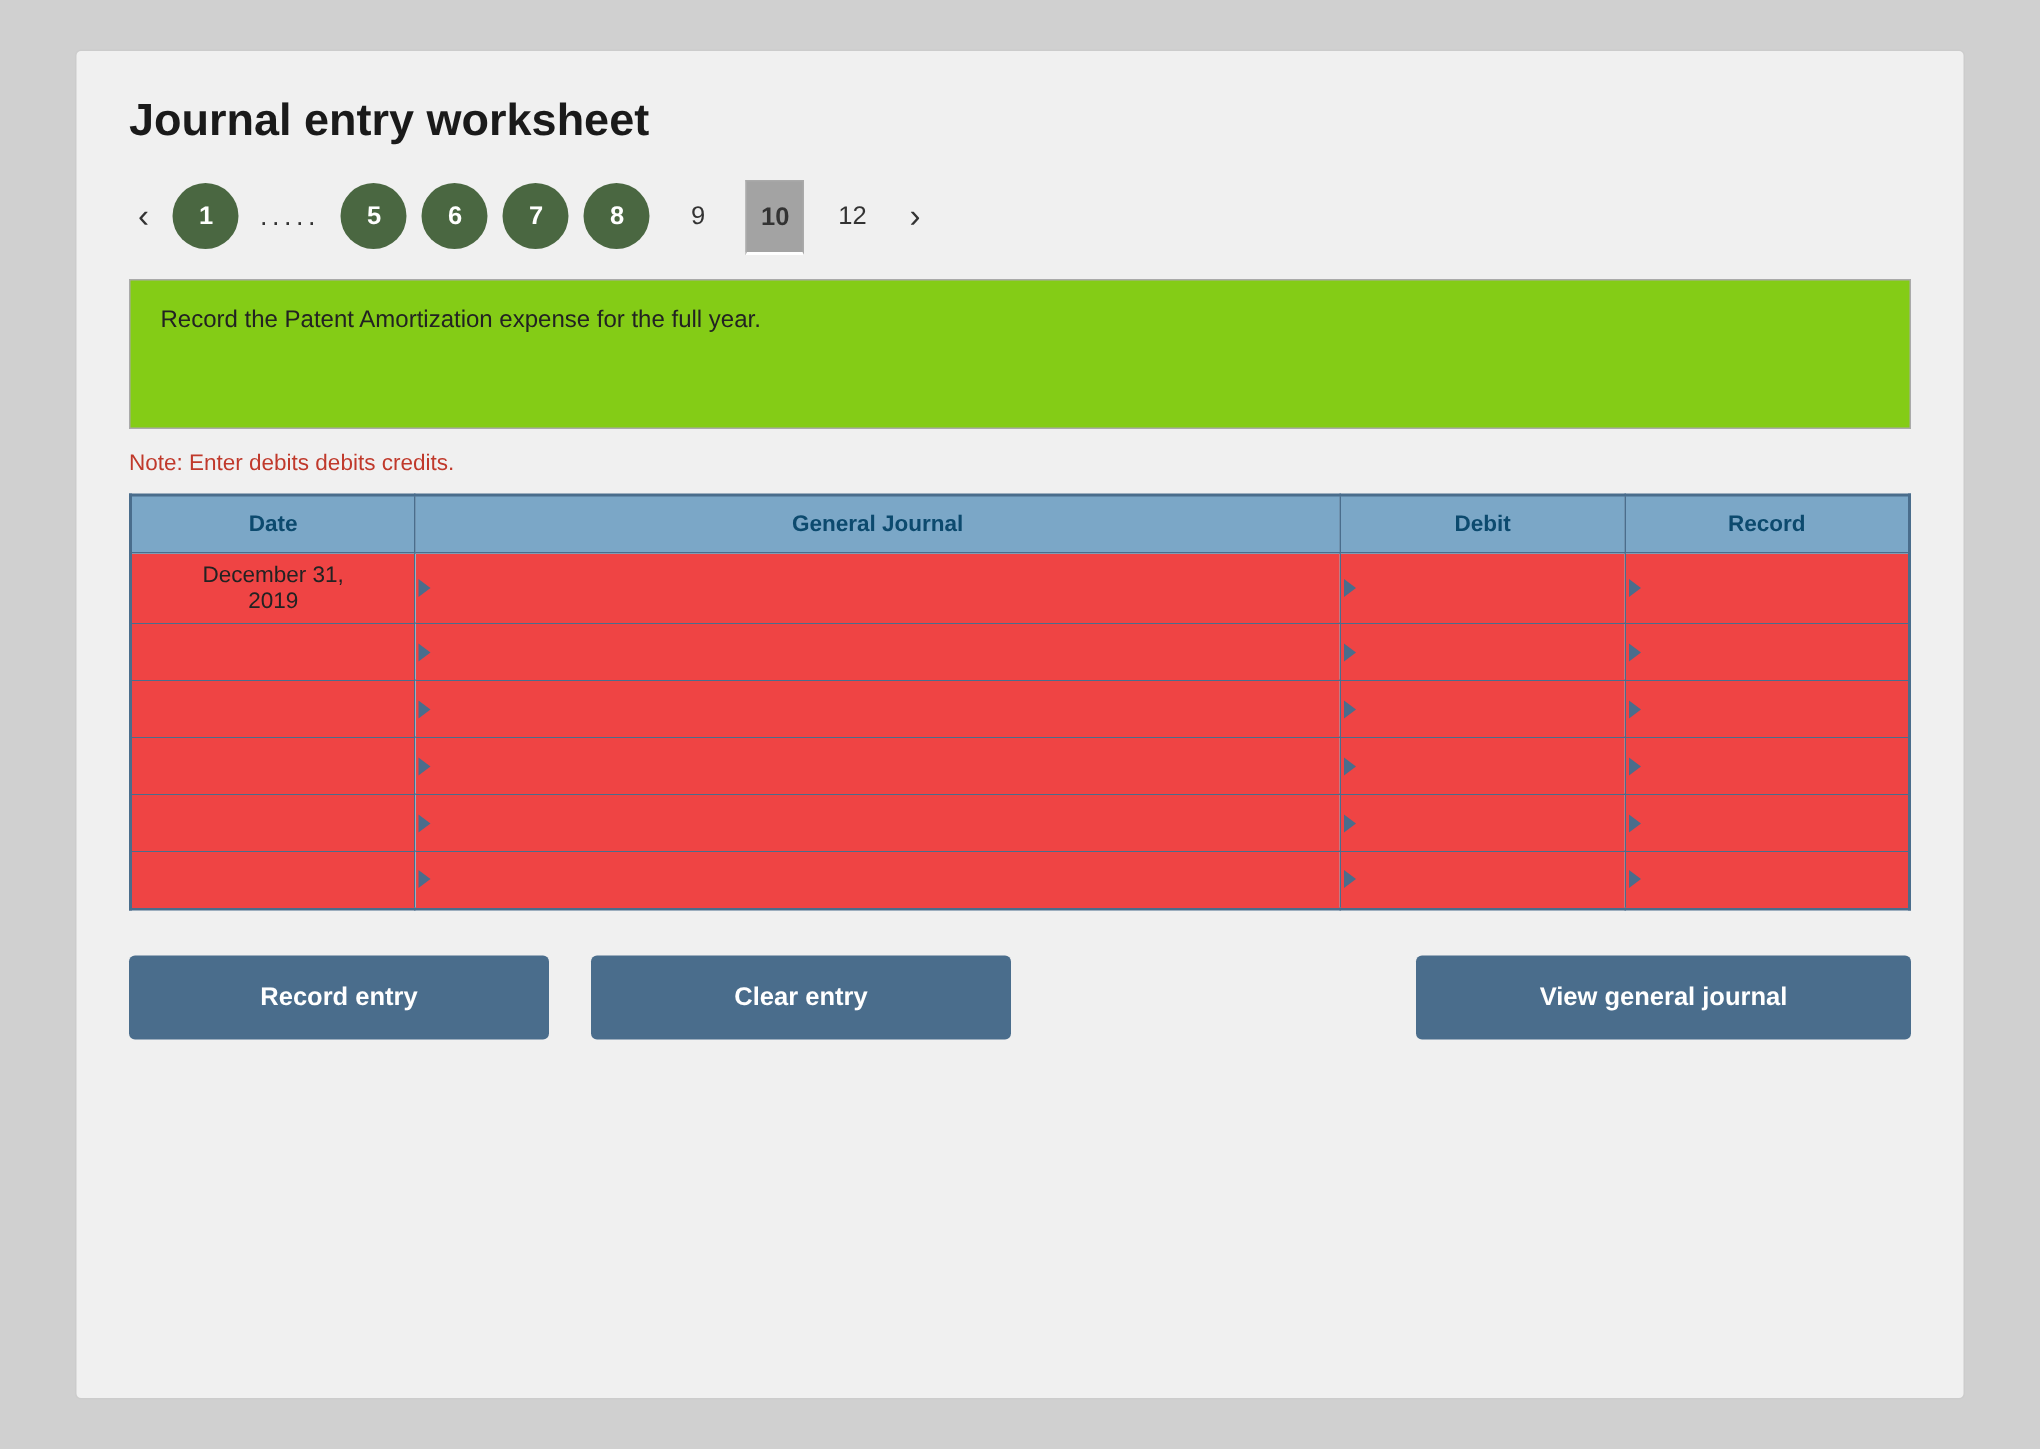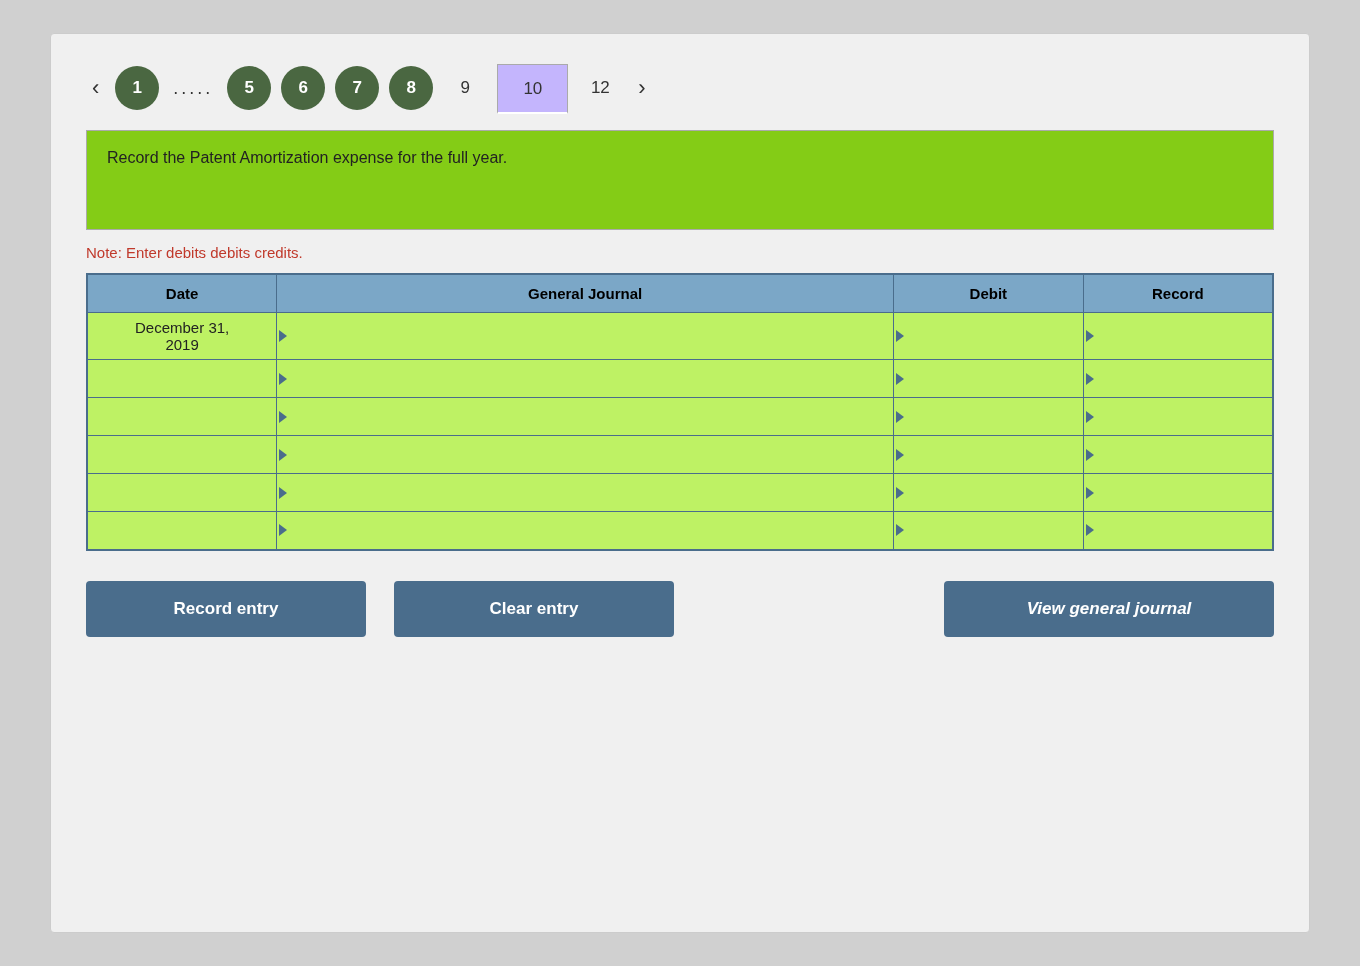--- a/index.html
+++ b/index.html
@@ -64,30 +64,30 @@
       width: 44px;
       height: 44px;
       display: flex;
       align-items: center;
       justify-content: center;
       font-size: 17px;
       color: #333;
       cursor: pointer;
     }
     .nav-num-active {
-      width: 71px;
+      width: 39px;
       height: 50px;
       display: flex;
       align-items: center;
       justify-content: center;
       font-size: 17px;
       color: #333;
-      font-weight: normal;
-      cursor: pointer;
-      background: #c4b5fd;
+      font-weight: bold;
+      cursor: pointer;
+      background: #a3a3a3;
       border: 1.5px solid #aaa;
       border-bottom: 2px solid #fff;
       position: relative;
       z-index: 2;
       margin-bottom: -2px;
     }
     
     .instruction-box {
       background: #84cc16;
       border: 1.5px solid #aaa;
@@ -104,32 +104,32 @@
     }
     
     .journal-table {
       width: 100%;
       border-collapse: collapse;
       border: 2px solid #4a6d8c;
       margin-bottom: 30px;
     }
     .journal-table th {
       background: #7ba7c7;
-      color: #000000;
+      color: #0c4a6e;
       font-weight: bold;
       font-size: 15px;
       padding: 10px 8px;
       border: 1.5px solid #4a6d8c;
       text-align: center;
     }
     .journal-table td {
       border: 1.5px solid #4a6d8c;
       padding: 0;
       height: 38px;
-      background: #bef264;
+      background: #ef4444;
       position: relative;
     }
     .journal-table td.date-cell {
       text-align: center;
       font-size: 15px;
       color: #222;
       padding: 6px 8px;
       vertical-align: middle;
     }
     .journal-table td input {
@@ -169,26 +169,27 @@
       border: none;
       border-radius: 4px;
       font-size: 17px;
       font-weight: bold;
       padding: 18px 0;
       cursor: pointer;
       text-align: center;
     }
     .btn-record { width: 280px; margin-right: 8px; }
     .btn-clear { width: 280px; margin-right: auto; }
-    .btn-view { width: 330px; font-style: italic; }
+    .btn-view { width: 330px; }
   </style>
 </head>
 <body>
 
 <div class="container">
+  <div class="title">Journal entry worksheet</div>
 
   <div class="nav-row">
     <span class="nav-arrow">‹</span>
     <div class="nav-circle">1</div>
     <span class="nav-dots">.....</span>
     <div class="nav-circle">5</div>
     <div class="nav-circle">6</div>
     <div class="nav-circle">7</div>
     <div class="nav-circle">8</div>
     <div class="nav-num">9</div>

